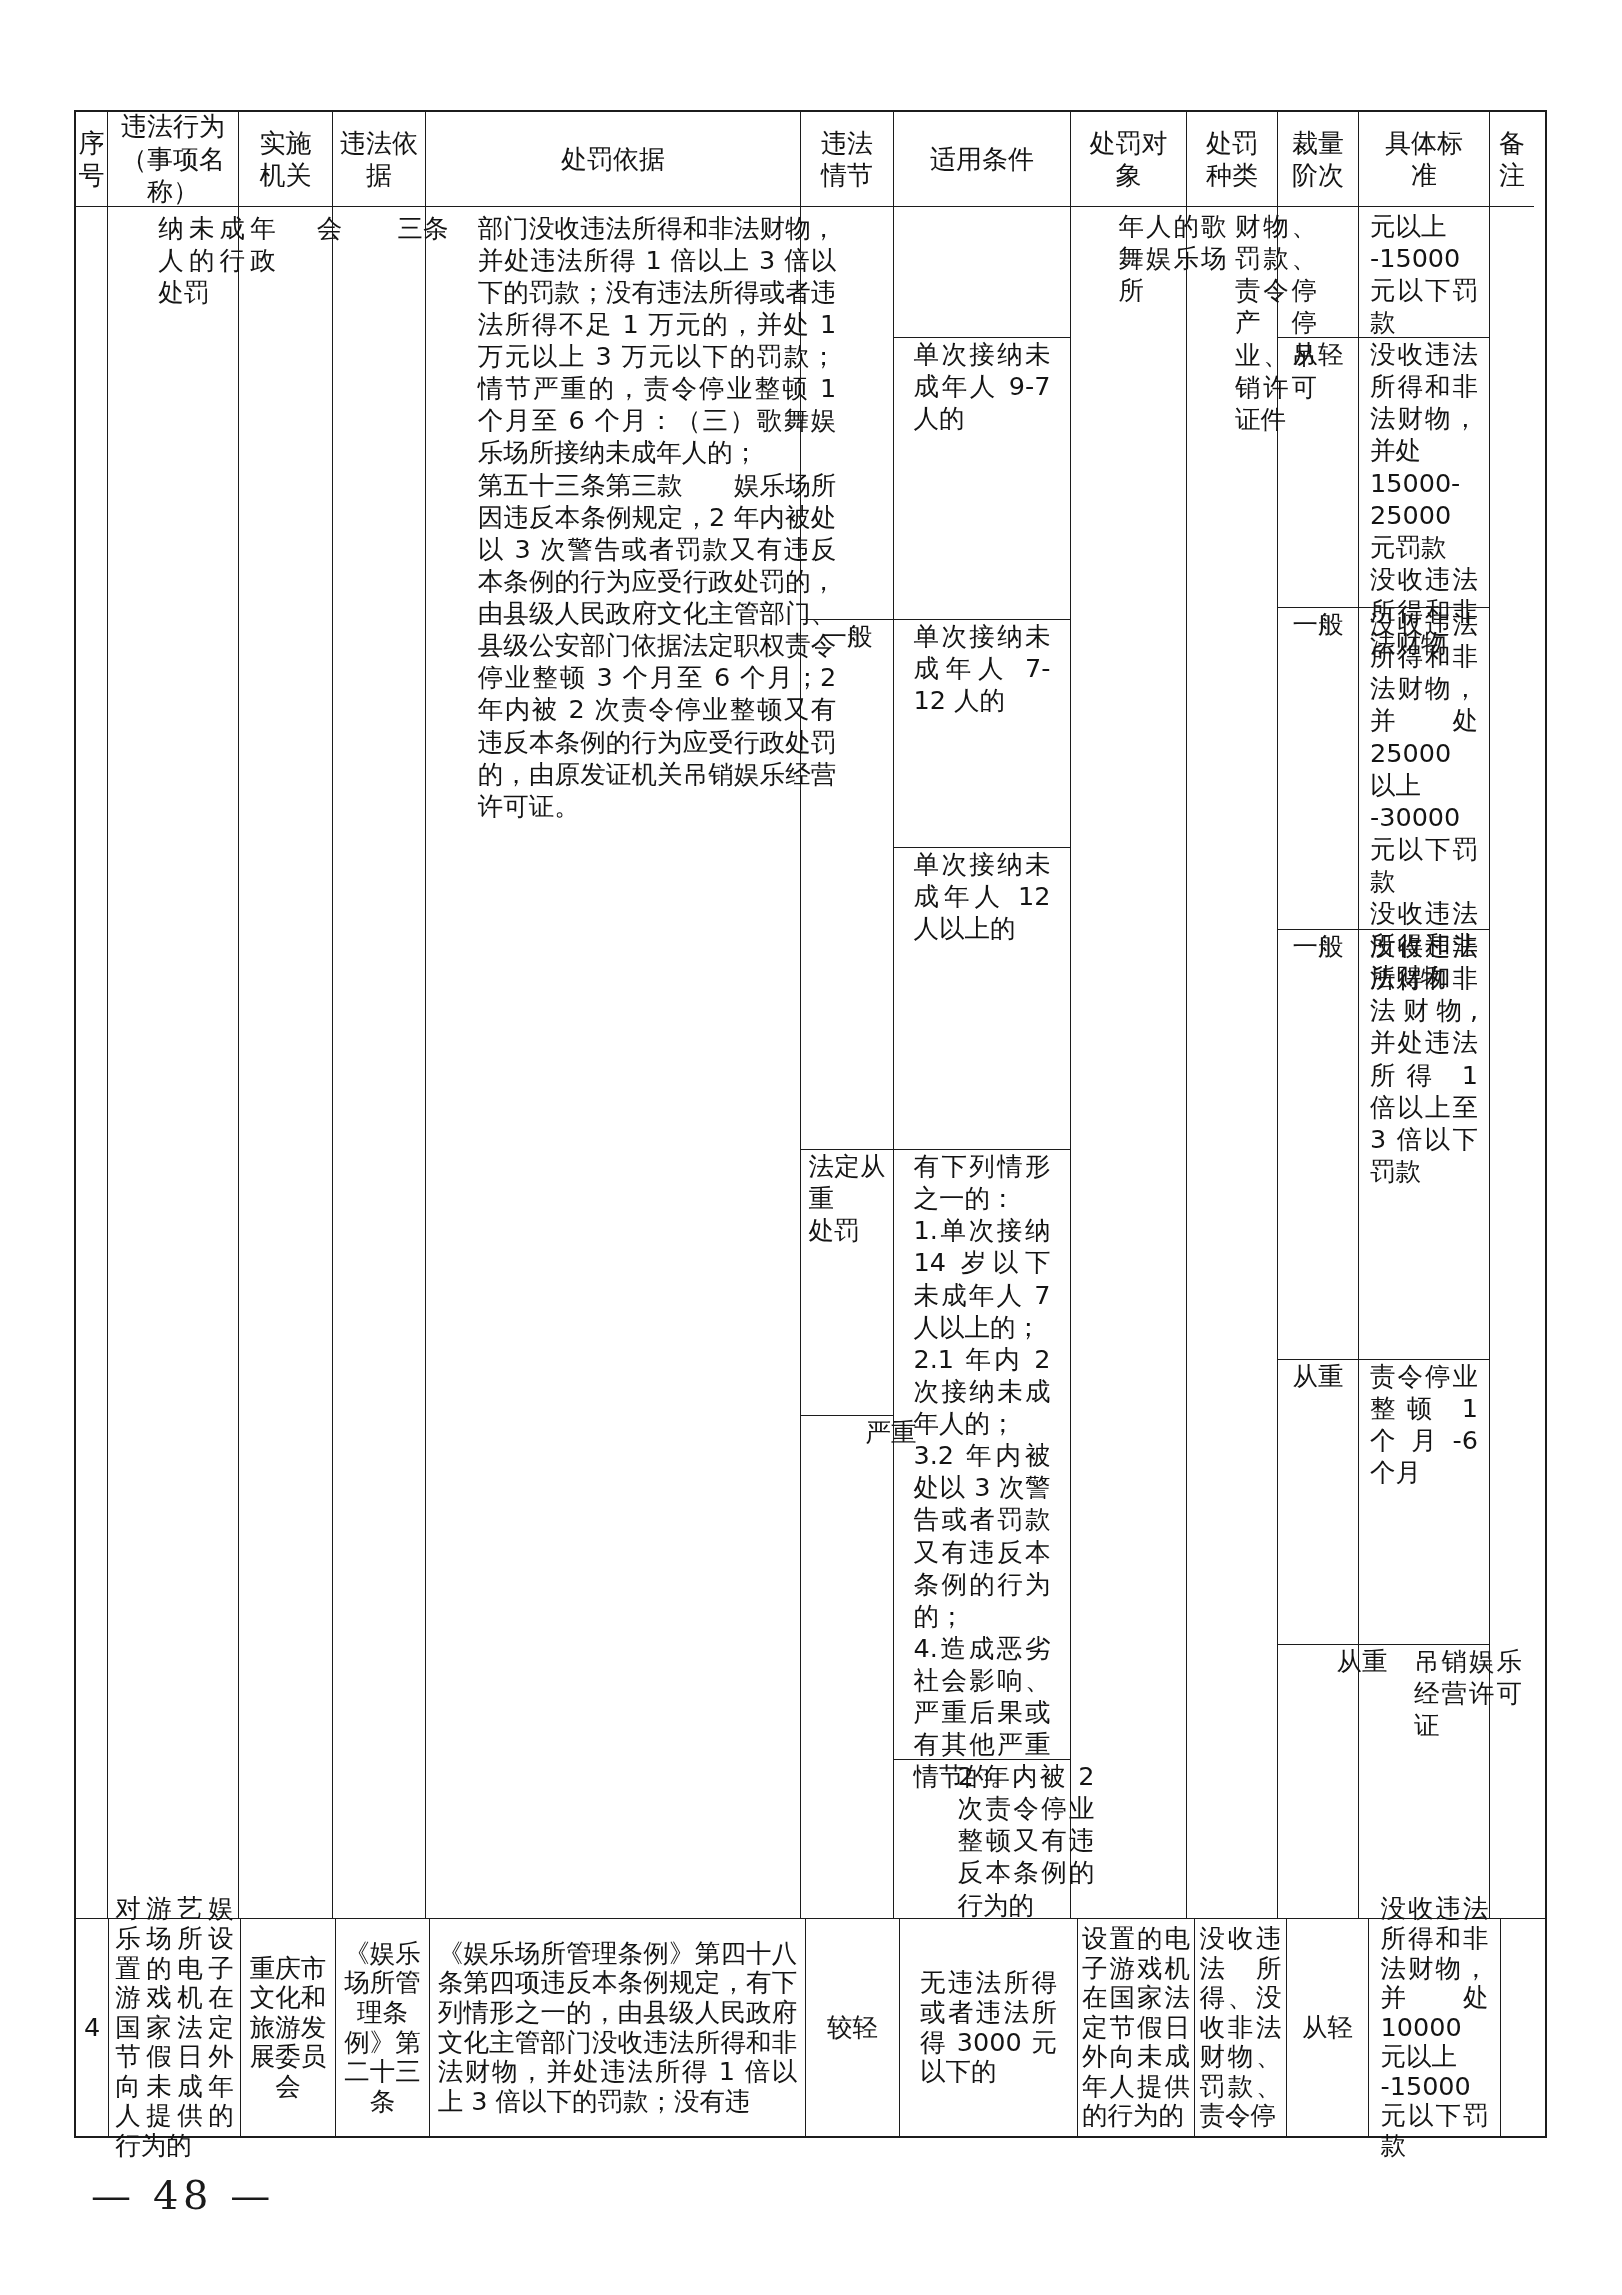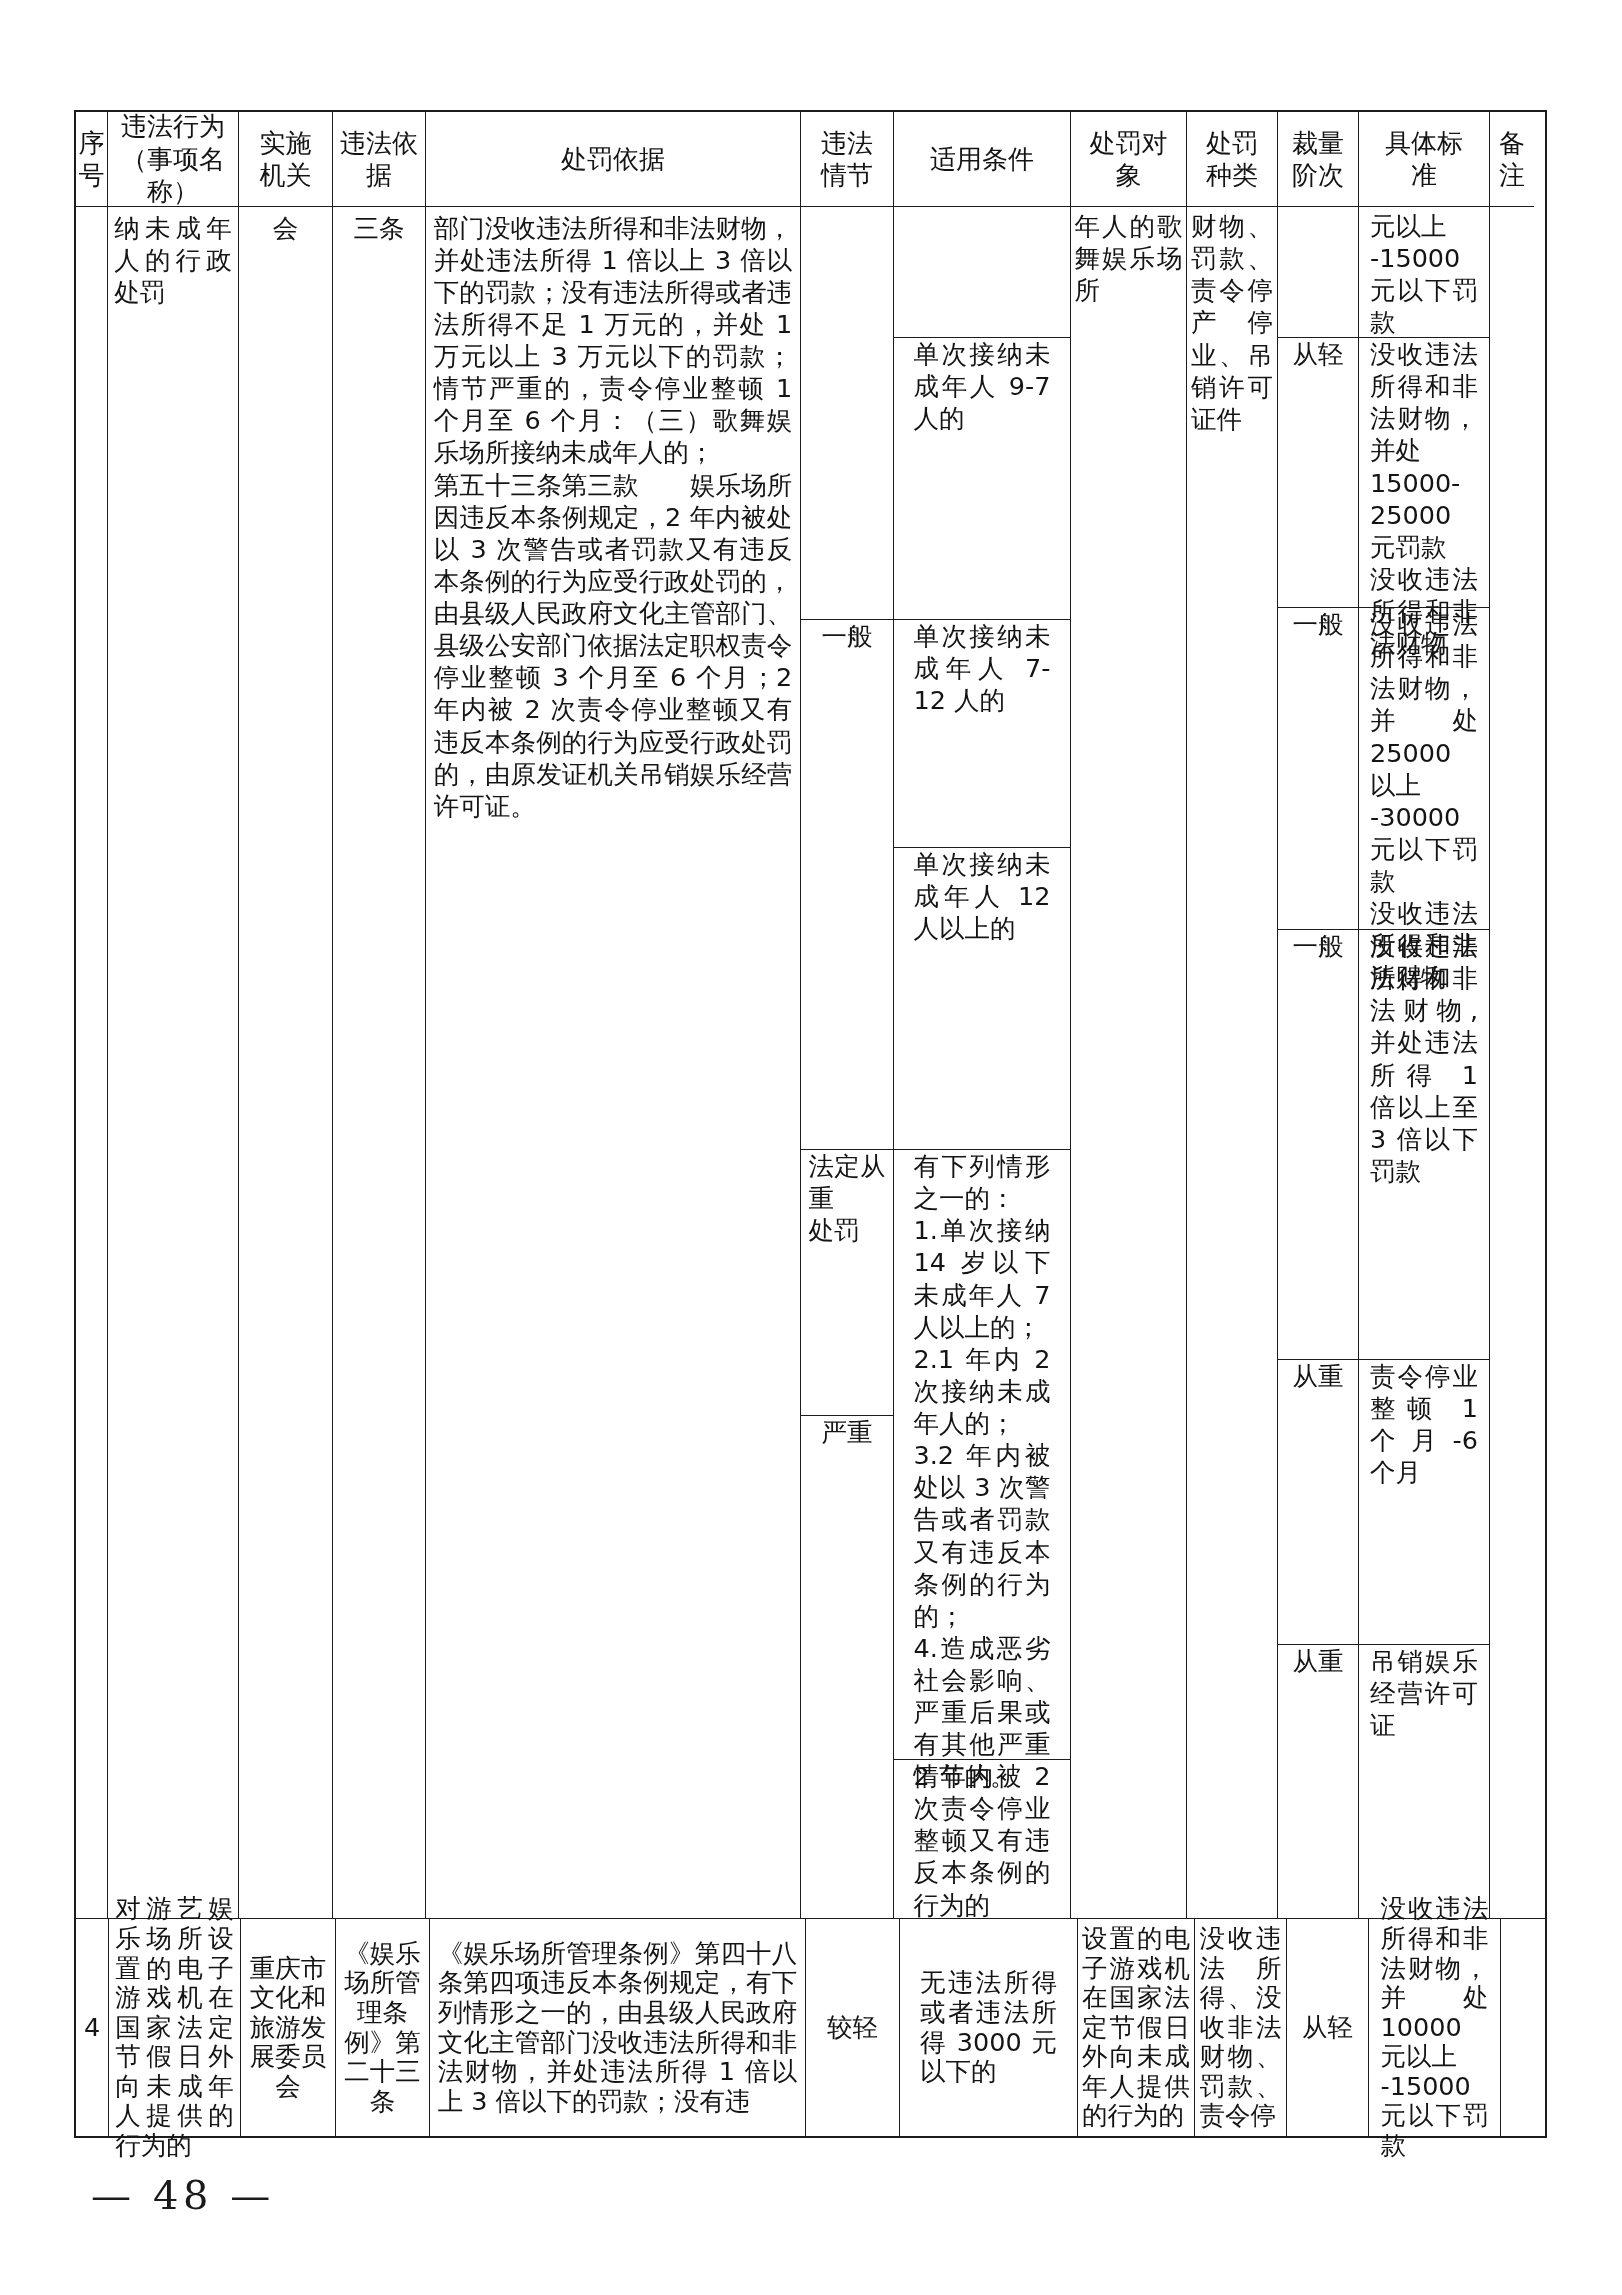--- a/index.html
+++ b/index.html
@@ -28,21 +28,21 @@
   }
   .th:last-child { border-right:none; }
   .th .inner { display:inline-block; }
   .w72 .inner{ width:56px; } .w105 .inner{ width:81px; } .w140 .inner{ width:108px; }
   .w36 .inner{ width:28px; }
   
   .brow { height:1711px; }
   .bcol { border-right:1.5px solid #1c1c1c; display:flex; flex-direction:column; }
   .bcol:last-child { border-right:none; }
   .sub { border-bottom:1.5px solid #1c1c1c; display:flex; align-items:flex-start; justify-content:center; width:100%; }
-  .sub:last-child { border-bottom:none; }
+  .sub:last-child { border-bottom:none;margin-left:44px; }
   .sub.top { align-items:flex-start; }
   .txt {
     white-space:pre-line; font-size:25.5px; line-height:1.26;
     text-align:justify; overflow-wrap:anywhere; width:100%;
   }
   .ctr { text-align:center; }
   .pad10 { padding:4.6px 7.7px; } .pad8 { padding:4.6px 6.2px; }
   .narrow178 { width:137px; margin:0 auto; }
   .narrow140 { width:108px; margin:0 auto; }
   .narrow100 { width:77px; margin:0 auto; }

